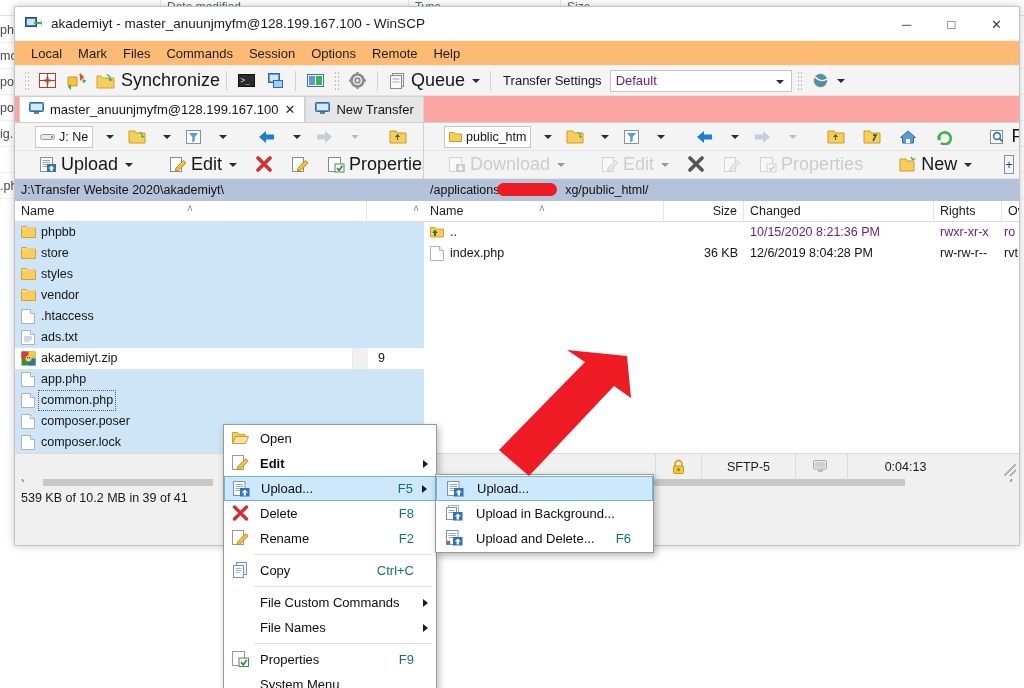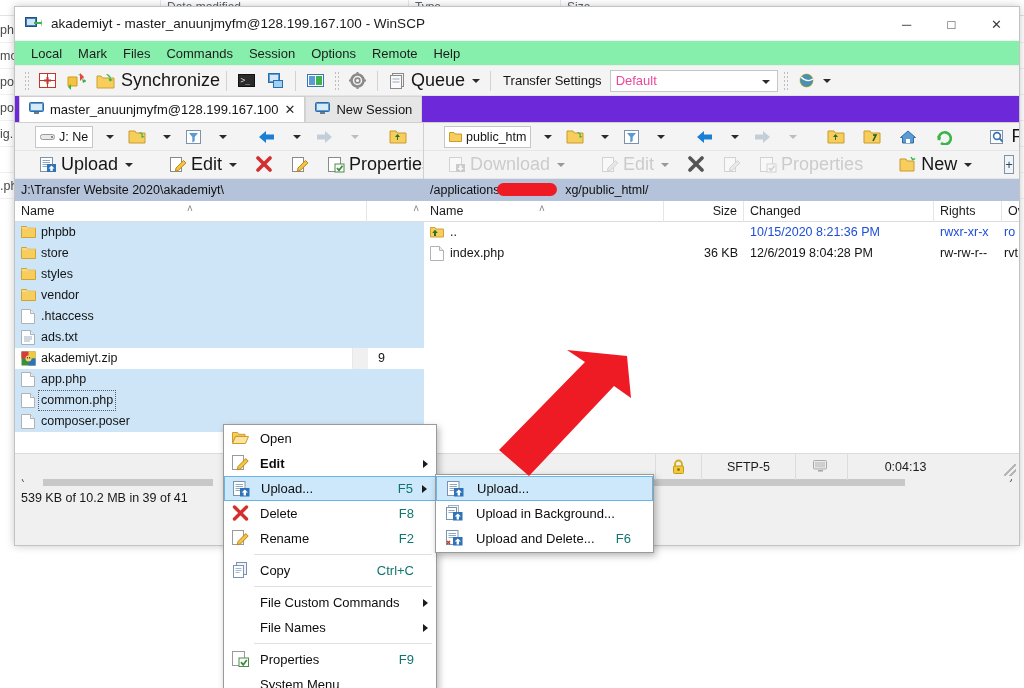--- a/index.html
+++ b/index.html
@@ -61,21 +61,21 @@
     white-space: nowrap;
   }
   .wbtn {
     width: 45px; height: 34px; display: flex; align-items: center; justify-content: center;
     color: #3c3c3c; font-size: 13px; user-select: none;
   }
   #win-controls { position: absolute; right: 0; top: 0; display: flex; }
 
   
   #menubar {
-    height: 25px; background: #86efac;
+    height: 25px; background: #fdba74;
     display: flex; align-items: center; padding-left: 8px;
     border-bottom: 1px solid #ebebeb;
   }
   #menubar .mi {
     padding: 3px 8px; font-size: 13px; color: #1d1d1d; white-space: nowrap;
   }
 
   
   #maintoolbar {
     height: 30px; background: #f4f4f4;
@@ -86,29 +86,29 @@
   .tblabel { font-size: 18px; color: #161616; white-space: nowrap; }
   .tbsep { width: 1px; height: 20px; background: #d2d2d2; margin: 0 4px; }
   .tbgrip { width: 5px; height: 20px; margin: 0 3px;
     background-image: radial-gradient(circle, #bdbdbd 1px, transparent 1px);
     background-size: 3px 4px; }
   .caret { width: 0; height: 0; border-left: 4px solid transparent; border-right: 4px solid transparent;
            border-top: 4px solid #2b2b2b; margin-left: 3px; }
 
   #ts-label { font-size: 13px; color: #161616; margin-left: 6px; white-space: nowrap; }
   #ts-combo {
-    margin-left: 6px; width: 168px; height: 22px; background: #ffffff;
+    margin-left: 6px; width: 182px; height: 22px; background: #ffffff;
     border: 1px solid #c6c6c6; display: flex; align-items: center;
-    font-size: 13px; color: #ec4899; padding-left: 5px; position: relative;
+    font-size: 13px; color: #701a75; padding-left: 5px; position: relative;
   }
   #ts-combo .cbarrow { position: absolute; right: 7px; top: 9px; }
 
   
   #tabbar {
-    height: 27px; background: #6d28d9; display: flex; align-items: flex-end;
+    height: 27px; background: #fca5a5; display: flex; align-items: flex-end;
     padding-left: 4px; border-bottom: 1px solid #cfcfcf;
   }
   .stab {
     display: flex; align-items: center; gap: 6px; height: 26px;
     padding: 0 9px; font-size: 13px; color: #141414;
     background: #ffffff; border: 1px solid #cfcfcf; border-bottom: none;
     white-space: nowrap;
   }
   .stab.inactive { background: #e6e6e6; border-color: #d4d4d4; }
 
@@ -157,21 +157,21 @@
   .flist { position: relative; background: #ffffff; overflow: hidden; }
   .frow { height: 21px; position: relative; font-size: 12.5px; color: #141414; }
   .frow.sel { background: #cde5f7; }
   .frow .ficon { position: absolute; left: 6px; top: 3px; width: 15px; height: 15px; }
   .frow .fname { position: absolute; left: 26px; top: 0; line-height: 21px; white-space: nowrap; }
   .frow .fname.focus { outline: 1px dotted #5a5a5a; padding: 0 2px; left: 24px; line-height: 19px; top: 1px; }
   .frow .fsize { position: absolute; top: 0; line-height: 21px; text-align: right; }
   .frow .fchanged { position: absolute; top: 0; line-height: 21px; }
   .frow .frights { position: absolute; top: 0; line-height: 21px; font-family: "Liberation Sans", sans-serif; }
   .frow .fowner { position: absolute; top: 0; line-height: 21px; }
-  .frow.dim .fchanged, .frow.dim .frights, .frow.dim .fowner { color: #1d4ed8; }
+  .frow.dim .fchanged, .frow.dim .frights, .frow.dim .fowner { color: #701a75; }
 
   
   .vscroll {
     position: absolute; right: 0; top: 0; width: 16px; bottom: 0; background: #f0f0f0;
     border-left: 1px solid #e8e8e8;
   }
   .vscroll .thumb { position: absolute; left: 1px; width: 14px; background: #c2c2c2; }
 
   .hscroll {
     height: 17px; background: #f0f0f0; position: relative; border-top: 1px solid #e0e0e0;
@@ -411,21 +411,21 @@
       <span style="color:#2b2b2b;font-size:13px;">✕</span>
     </div>
     <div class="stab inactive">
       <span>
         <svg width="15" height="15" viewBox="0 0 15 15">
           <rect x="0.5" y="1.5" width="14" height="9" rx="1" fill="#5b9bd5" stroke="#2f6ca3"></rect>
           <rect x="2" y="3" width="11" height="6" fill="#d6eaf8"></rect>
           <rect x="5" y="11" width="5" height="2" fill="#6b7b8c"></rect>
         </svg>
       </span>
-      <span>New Session</span>
+      <span>New Transfer</span>
     </div>
   </div>
 
   <div id="panels">
 
     <div class="panel" id="panel-left">
 
       <div class="ptoolrow">
         <div class="tbgrip"></div>
         <div class="pcombo" style="width:74px;">
@@ -642,20 +642,28 @@
               </svg></span>
             <span class="fname focus">common.php</span>
             <span class="fsize" style="left:320px;width:50px;"></span>
           </div>
           <div class="frow sel">
             <span class="ficon"><svg width="14" height="15" viewBox="0 0 14 15">
                 <path d="M0.5 0.5 h9 l4 4 v10 H0.5 z" fill="#ffffff" stroke="#b2b2b2"></path>
                 <path d="M9.5 0.5 v4 h4" fill="#e6edf4" stroke="#b2b2b2"></path>
               </svg></span>
             <span class="fname">composer.poser</span>
+            <span class="fsize" style="left:320px;width:50px;"></span>
+          </div>
+          <div class="frow sel">
+            <span class="ficon"><svg width="14" height="15" viewBox="0 0 14 15">
+                <path d="M0.5 0.5 h9 l4 4 v10 H0.5 z" fill="#ffffff" stroke="#b2b2b2"></path>
+                <path d="M9.5 0.5 v4 h4" fill="#e6edf4" stroke="#b2b2b2"></path>
+              </svg></span>
+            <span class="fname">composer.lock</span>
             <span class="fsize" style="left:320px;width:50px;"></span>
           </div>
         </div>
 
       <div class="hscroll" style="width:409px;">
         <div class="arrowl">‹</div>
         <div class="thumb" style="left:28px;width:170px;"></div>
       </div>
 
       <div class="pstatus">

